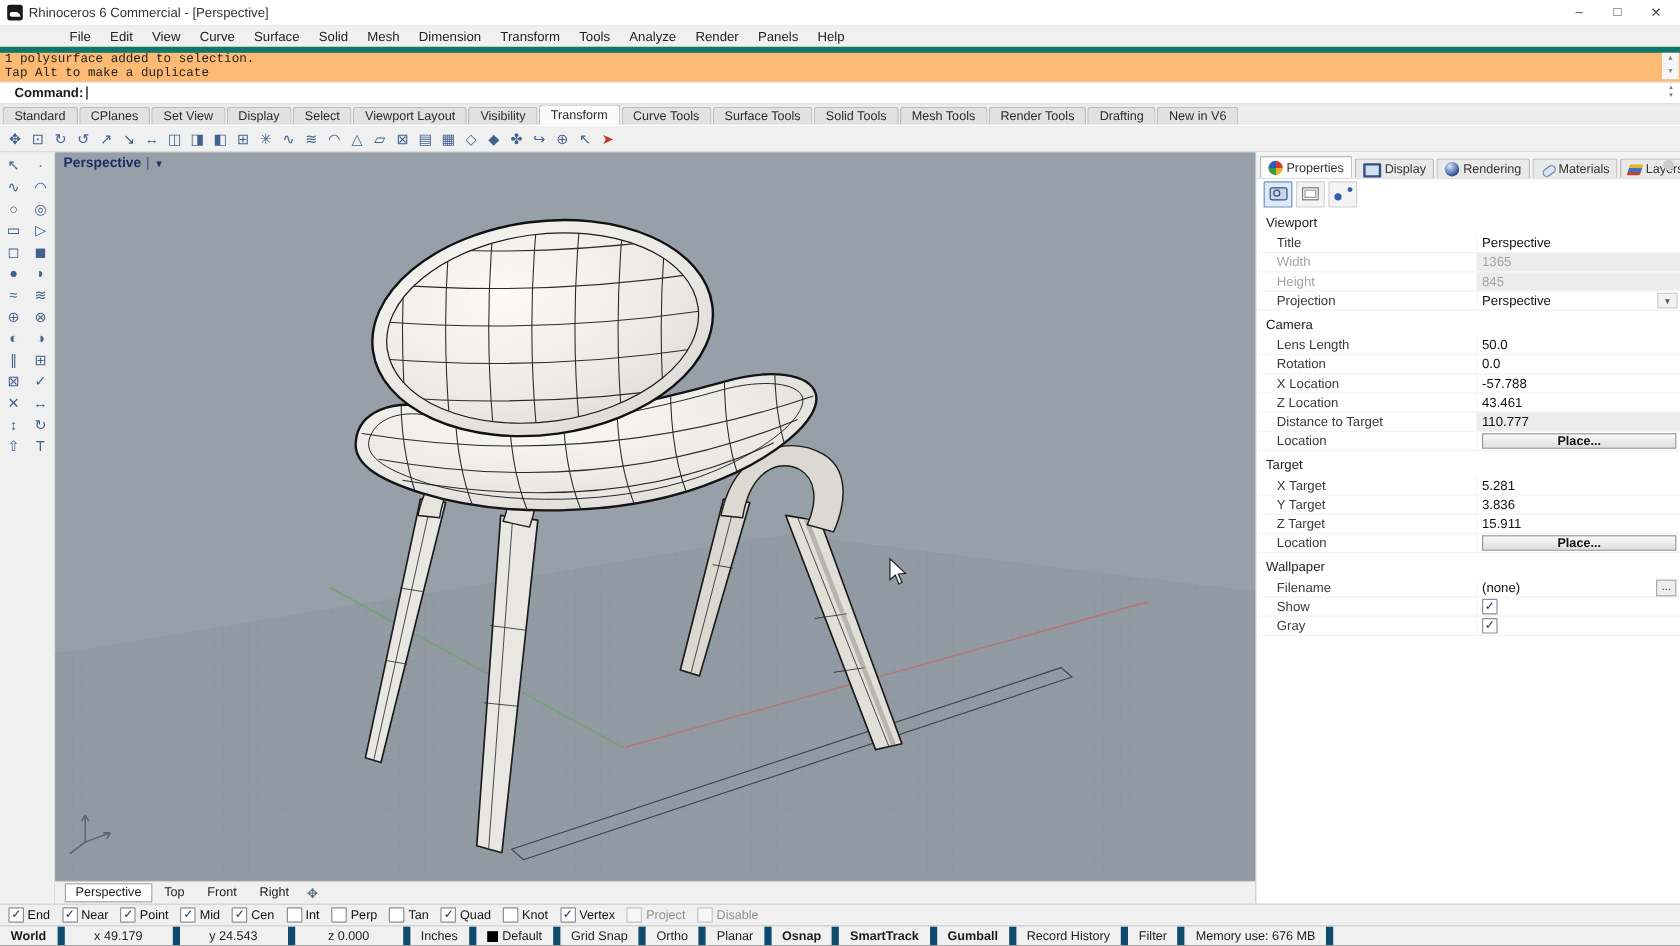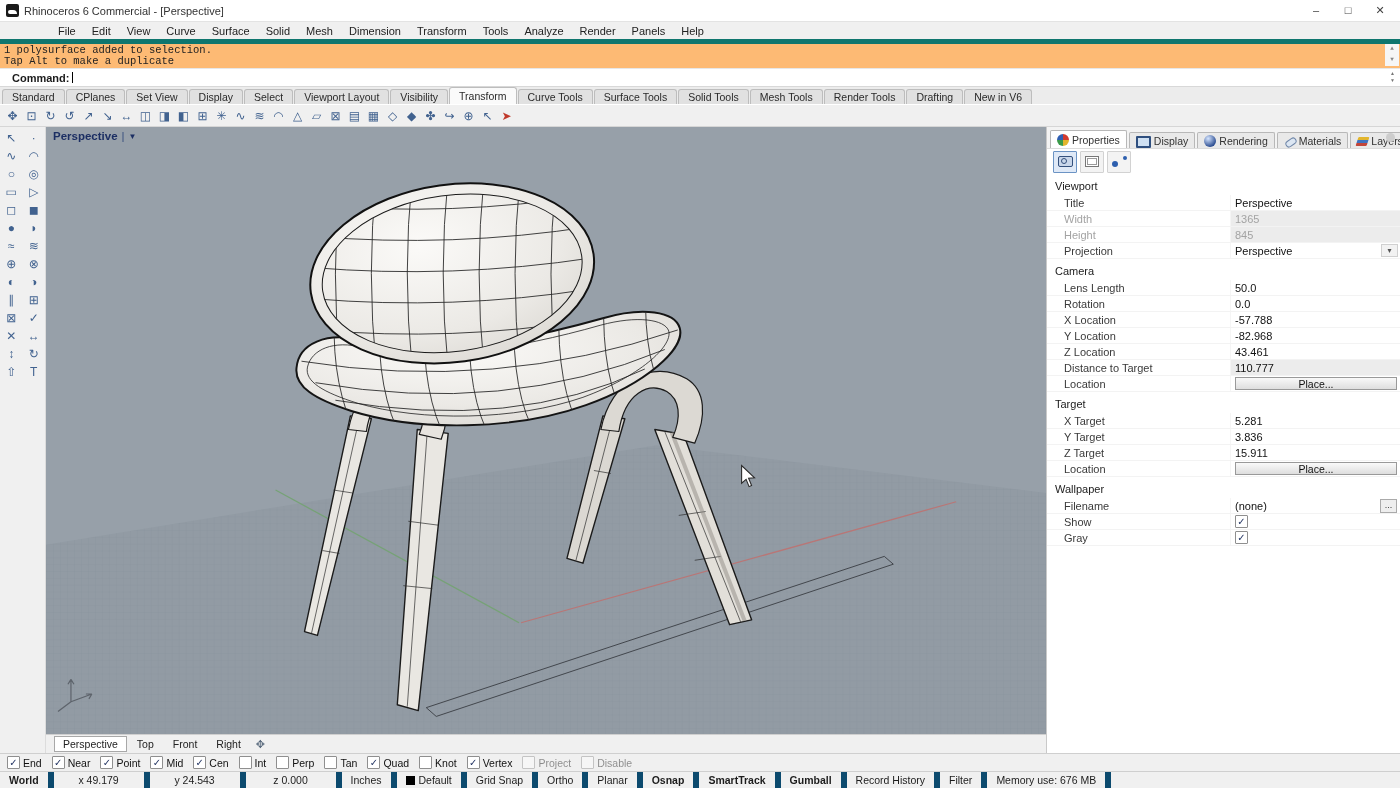--- a/index.html
+++ b/index.html
@@ -74,21 +74,21 @@
   .mb-link::after{right:0;top:0;width:4px;height:4px;}
   .panel-body{flex:1;overflow:hidden;}
   .sec-title{padding:6px 0 3px 8px;color:#1b1b1b;}
   .prop-row{display:flex;align-items:center;height:15px;border-bottom:1px solid #f3f3f3;}
   .prop-label{width:166px;padding-left:17px;color:#3a3a3a;white-space:nowrap;overflow:hidden;flex:none;}
   .prop-value{flex:1;display:flex;align-items:center;position:relative;height:100%;padding-left:4px;border-left:1px solid #f5f5f5;color:#111;}
   .prop-row.gray .prop-label{color:#a3a3a3;}
   .prop-row.gray .prop-value{background:#ececec;color:#a3a3a3;}
   .prop-row.grayval .prop-value{background:#ececec;}
   .place-btn{flex:1;margin:1px 3px 1px 0;height:13px;font-size:10.5px;background:linear-gradient(#f9f9f9,#dedede);
-             border:1px solid #999;font-family:inherit;padding:0;color:#111;}
+             border:1px solid #999;font-family:inherit;padding:0;color:#111;font-weight:bold;}
   .dd-btn{position:absolute;right:2px;top:1px;bottom:1px;width:15px;background:#f2f2f2;border:1px solid #d0d0d0;
           font-size:8px;display:flex;align-items:center;justify-content:center;color:#555;}
   .mini-btn{position:absolute;right:3px;top:1px;width:15px;height:12px;font-size:9px;line-height:10px;text-align:center;
             background:#eee;border:1px solid #aaa;color:#333;}
   .cb{width:11px;height:11px;border:1px solid #8f8f8f;background:#fff;display:flex;align-items:center;justify-content:center;
       font-size:10px;color:#1d2f5f;line-height:1;flex:none;border-radius:1px;}
   
   .osnap{height:17px;background:#f0f0f0;border-top:1px solid #cfcfcf;display:flex;align-items:center;padding-left:7px;gap:10px;font-size:10.5px;}
   .os-item{display:flex;align-items:center;gap:3px;color:#111;}
   .os-item.disabled{opacity:.45;}
@@ -383,24 +383,20 @@
           </div>
           <div class="prop-row">
             <span class="prop-label">Rotation</span>
             <span class="prop-value">0.0</span>
           </div>
           <div class="prop-row">
             <span class="prop-label">X Location</span>
             <span class="prop-value">-57.788</span>
           </div>
           <div class="prop-row">
-            <span class="prop-label">Y Location</span>
-            <span class="prop-value">-82.968</span>
-          </div>
-          <div class="prop-row">
             <span class="prop-label">Z Location</span>
             <span class="prop-value">43.461</span>
           </div>
           <div class="prop-row grayval">
             <span class="prop-label">Distance to Target</span>
             <span class="prop-value">110.777</span>
           </div>
           <div class="prop-row">
             <span class="prop-label">Location</span>
             <span class="prop-value">

